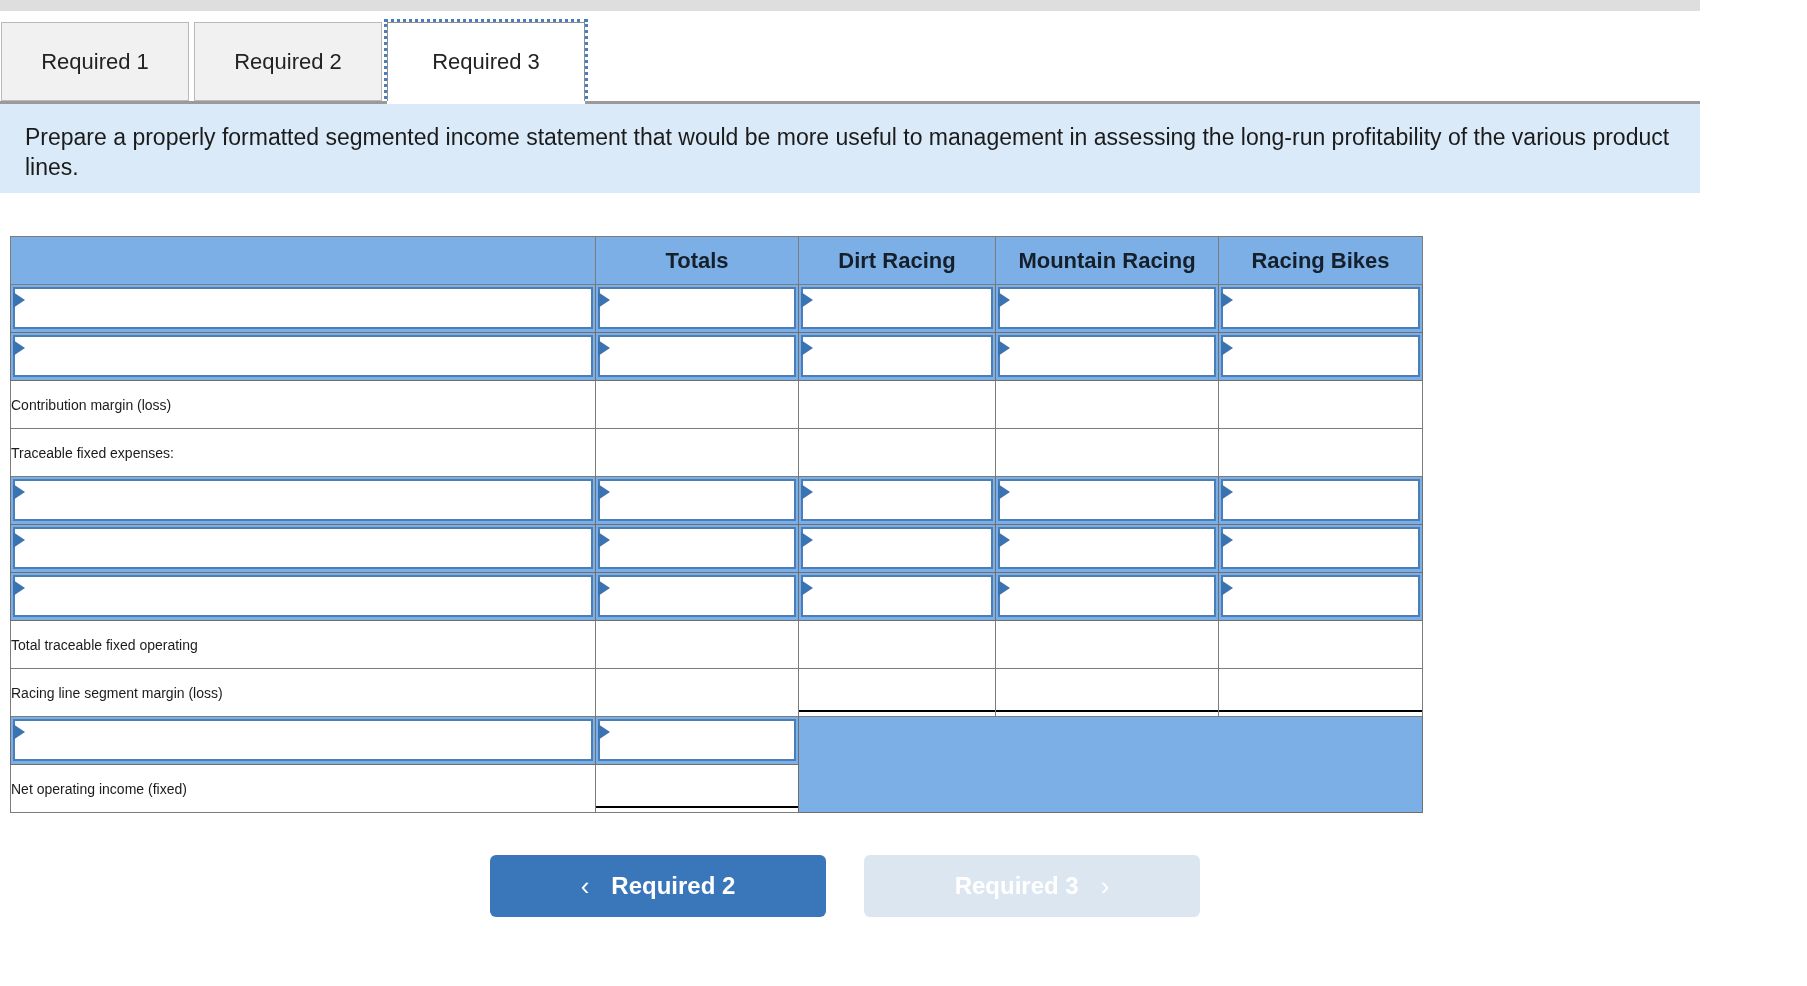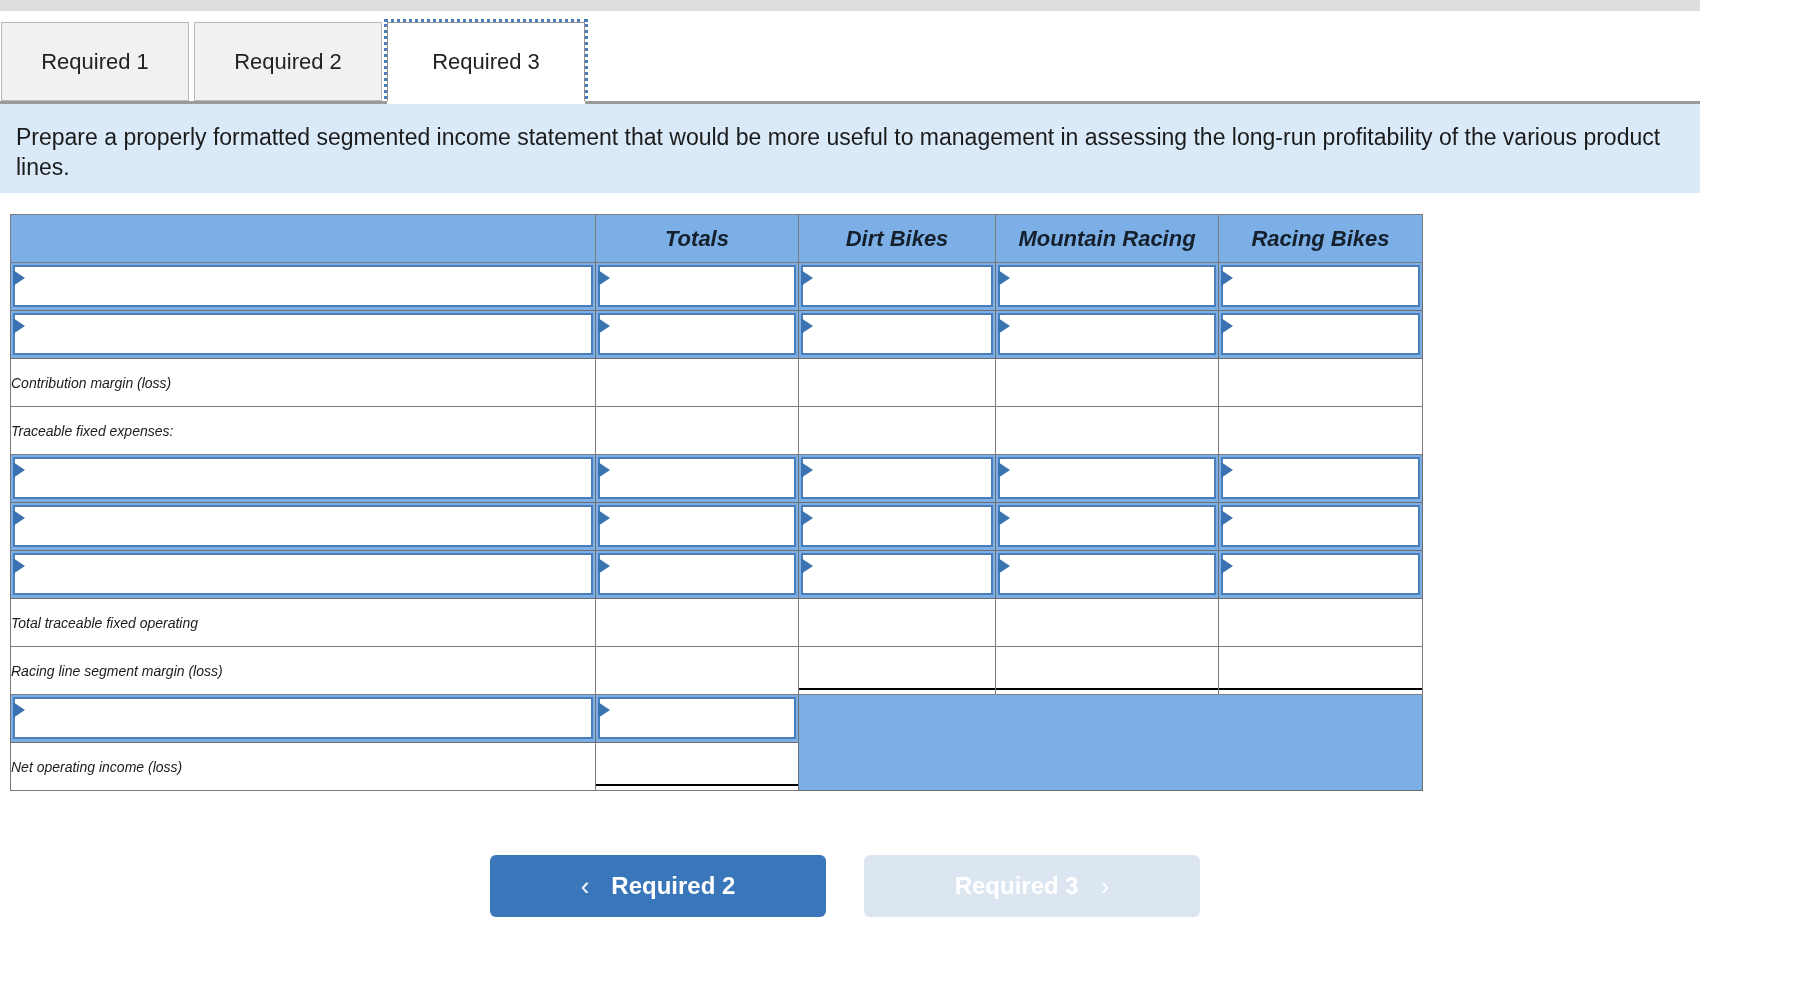--- a/index.html
+++ b/index.html
@@ -45,29 +45,29 @@
   }
   .tabs-underline-gap{
     position:absolute;left:387px;top:101px;width:198px;height:3px;
     background:#ffffff;
   }
   
   .banner{
     position:absolute;left:0;top:104px;width:1700px;height:89px;
     background:#daeaf8;
     box-sizing:border-box;
-    padding:18px 30px 0 16px;
+    padding:18px 30px 0 25px;
   }
   .banner-text{
     font-size:23px;line-height:30px;color:#1b1b1b;
     margin:0;
   }
   
   .tbl-wrap{
-    position:absolute;left:10px;top:214px;font-style:italic;
+    position:absolute;left:10px;top:236px;
   }
   table.seg{
     border-collapse:collapse;
     table-layout:fixed;
     font-size:21px;
     color:#1b1b1b;
   }
   table.seg td,table.seg th{
     padding:0;margin:0;
     border:1px solid #7c7c7c;
@@ -181,21 +181,21 @@
     <col class="c-label">
         <col class="c-tot">
         <col class="c-dirt">
         <col class="c-mtn">
         <col class="c-race">
   </colgroup>
   <thead>
     <tr>
       <th class="blank"></th>
       <th>Totals</th>
-      <th>Dirt Bikes</th>
+      <th>Dirt Racing</th>
       <th>Mountain Racing</th>
       <th>Racing Bikes</th>
     </tr>
   </thead>
   <tbody>
 
     <tr class="inputrow">
       <td>
             <div class="ddbox">
               <span class="caret"></span>
@@ -375,21 +375,21 @@
           </td>
       <td>
             <div class="ddbox">
               <span class="caret"></span>
             </div>
           </td>
       <td class="mergedempty" colspan="3" rowspan="2"></td>
     </tr>
 
     <tr class="labelrow">
-      <td class="lbl">Net operating income (loss)</td>
+      <td class="lbl">Net operating income (fixed)</td>
       <td class="valcell topblack dblbottom"></td>
     </tr>
 
   </tbody>
 </table>
 </div>
 
 <div class="navwrap">
   <button class="navbtn prev">
     <span class="chev">‹</span>

